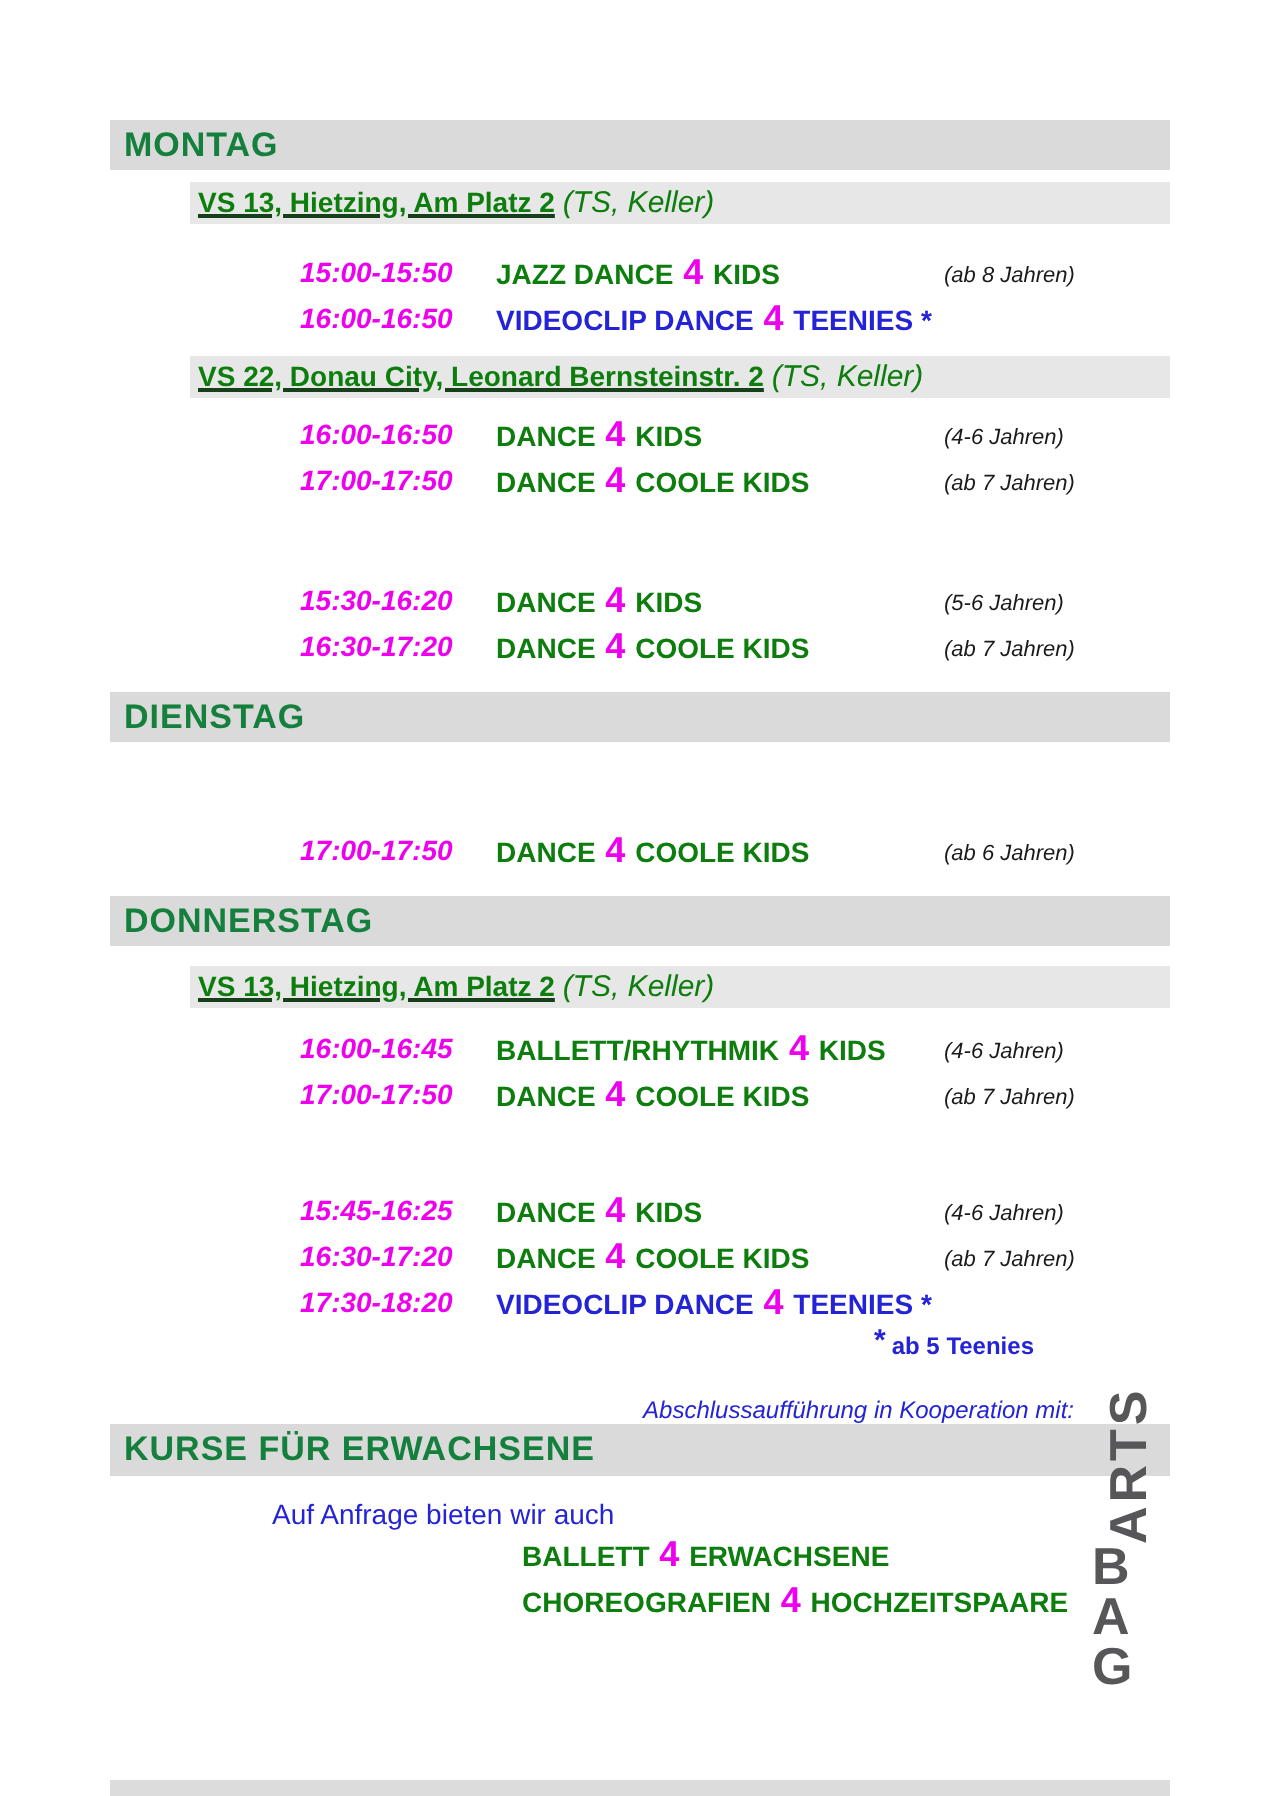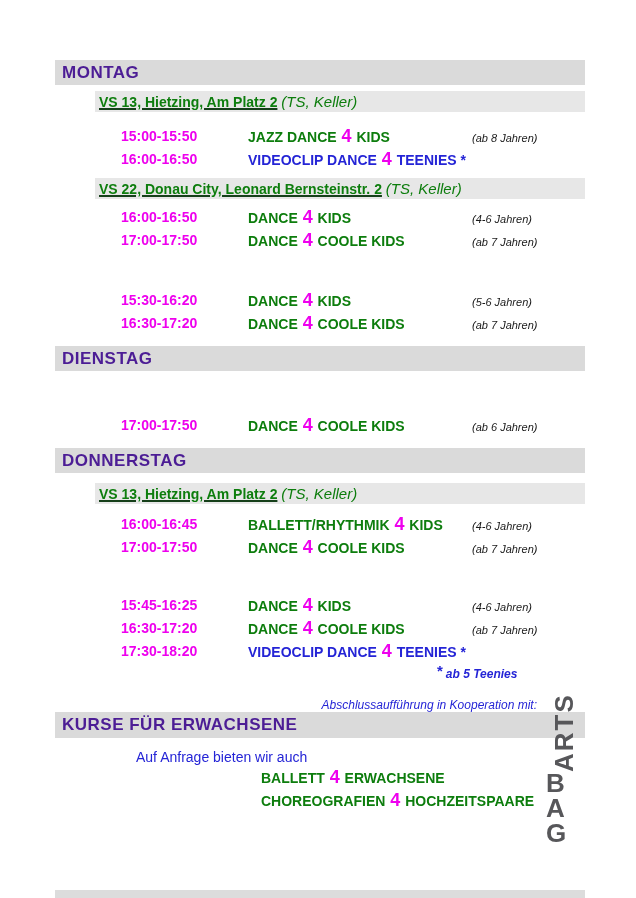--- a/index.html
+++ b/index.html
@@ -3,44 +3,44 @@
 <meta charset="utf-8">
 <style>
   html,body{margin:0;padding:0;background:#ffffff;}
   .page{
     position:relative;width:636px;height:898px;overflow:hidden;background:#fff;
     font-family:"Liberation Sans","DejaVu Sans",sans-serif;
   }
   .day-bar{
     position:absolute;left:55px;width:523px;height:25px;line-height:25px;
     background:#dadada;padding-left:7px;
-    font-size:17px;font-weight:bold;color:#4c1d95;letter-spacing:0.5px;
+    font-size:17px;font-weight:bold;color:#15803d;letter-spacing:0.5px;
   }
   .venue-bar{
     position:absolute;left:95px;width:486px;height:21px;line-height:21px;
     background:#e7e7e7;padding-left:4px;font-size:14px;color:#0d7d0d;
     white-space:nowrap;
   }
   .venue-name{
     font-weight:bold;
     text-decoration:underline;
     text-decoration-color:#16401a;
     text-decoration-thickness:1.5px;
   }
   .venue-note{font-style:italic;font-size:15px;margin-left:0;}
   .row{position:absolute;left:0;width:636px;height:20px;line-height:19px;}
-  .row .time{position:absolute;left:121px;top:0;font-size:14px;font-weight:bold;color:#ee00ee;}
+  .row .time{position:absolute;left:150px;top:0;font-size:14px;font-weight:bold;color:#ee00ee;font-style:italic;}
   .row .course{position:absolute;left:248px;top:0;font-size:14px;font-weight:bold;white-space:nowrap;}
   .course.green{color:#0d7d0d;}
   .course.blue{color:#2424d6;}
   .four{font-size:18px;font-weight:bold;color:#ee00ee;padding:0 1px;}
   .row .age{position:absolute;left:472px;top:2px;font-size:11px;font-style:italic;color:#1a1a1a;white-space:nowrap;}
   .footnote{position:absolute;left:437px;top:662px;color:#2424d6;white-space:nowrap;}
   .footnote .fn-star{font-size:15px;font-weight:bold;vertical-align:2px;}
-  .footnote .fn-text{font-size:12px;font-weight:bold;font-style:italic;margin-left:3px;}
+  .footnote .fn-text{font-size:12px;font-weight:bold;margin-left:3px;}
   .coop-note{
     position:absolute;left:55px;top:698px;width:482px;text-align:right;
     font-size:12px;font-style:italic;color:#2424d6;
   }
   .adults-intro{position:absolute;left:136px;top:749px;font-size:14px;font-weight:normal;color:#2424d6;}
   .adult-line{position:absolute;left:261px;height:20px;line-height:19px;font-size:14px;font-weight:bold;color:#0d7d0d;white-space:nowrap;}
   .logo-arts{
     position:absolute;left:549px;top:772px;transform-origin:0 0;transform:rotate(-90deg);
     font-size:26px;font-weight:bold;color:#57575a;letter-spacing:2px;white-space:nowrap;
   }

